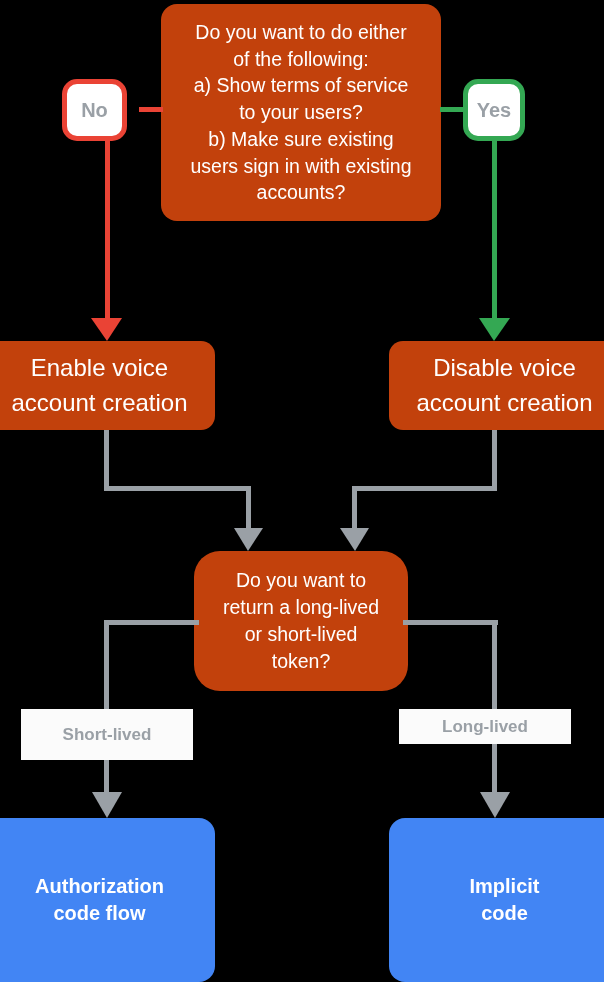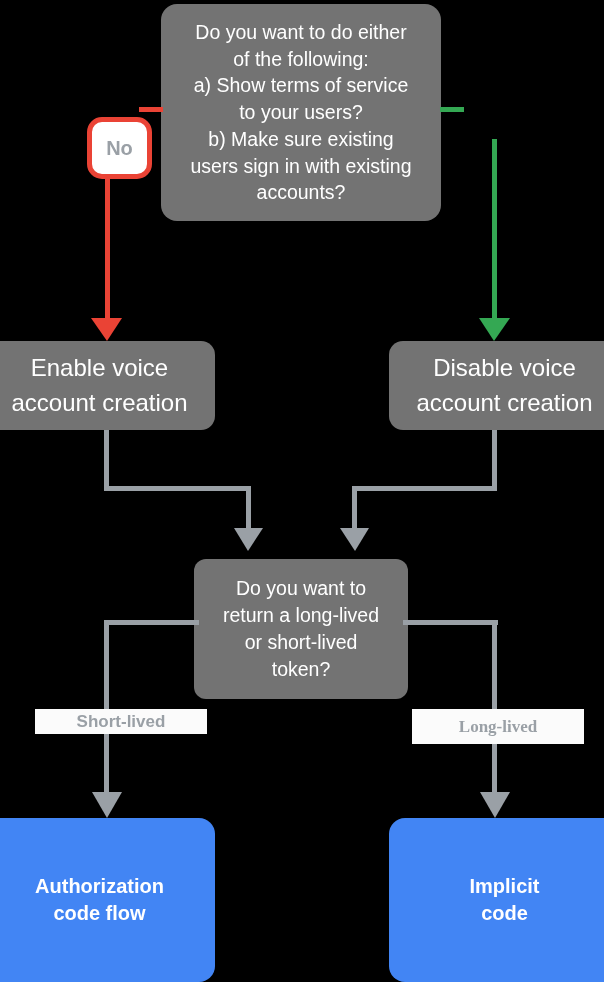--- a/index.html
+++ b/index.html
@@ -21,21 +21,21 @@
   .node {
     position: absolute;
     box-sizing: border-box;
     display: flex;
     align-items: center;
     justify-content: center;
     text-align: center;
     border-radius: 14px;
   }
   .node-gray {
-    background: #737373;
+    background: #c2410c;
     color: #ffffff;
   }
   .node-blue {
     background: #4285f4;
     color: #ffffff;
   }
   .node-text {
     display: block;
     white-space: pre-line;
     line-height: 1.30;
@@ -73,22 +73,21 @@
     font-size: 24px;
     line-height: 1.42;
   }
 
   
   #decision-token {
     left: 194px;
     top: 551px;
     width: 214px;
     height: 140px;
-    border-radius: 12px;
-    margin-top: 8px;
+    border-radius: 26px;
   }
   #decision-token .node-text {
     font-size: 19.5px;
     line-height: 1.38;
     padding: 0 8px;
   }
 
   
   #box-auth-code {
     left: -16px;
@@ -119,26 +118,25 @@
     align-items: center;
     justify-content: center;
     background: #ffffff;
     border-radius: 15px;
     font-size: 20px;
     font-weight: bold;
     color: #9aa0a6;
     z-index: 6;
   }
   #badge-no {
-    left: 87px;
+    left: 62px;
     top: 79px;
     width: 65px;
     height: 62px;
     border: 5px solid #ea4335;
-    margin-top: 38px;
   }
   #badge-yes {
     left: 463px;
     top: 79px;
     width: 62px;
     height: 62px;
     border: 5px solid #34a853;
   }
 
   
@@ -148,32 +146,31 @@
     display: flex;
     align-items: center;
     justify-content: center;
     background: #fbfbfb;
     color: #9aa0a6;
     font-size: 17px;
     font-weight: bold;
     z-index: 5;
   }
   #label-short {
-    left: 35px;
+    left: 21px;
     top: 709px;
     width: 172px;
-    height: 25px;
+    height: 51px;
     text-align: right;
   }
   #label-long {
-    left: 412px;
+    left: 399px;
     top: 709px;
     width: 172px;
     height: 35px;
-    font-family: Liberation Serif, serif;
   }
 
   
   #edges {
     position: absolute;
     left: 0;
     top: 0;
     width: 604px;
     height: 982px;
     z-index: 2;
@@ -232,20 +229,23 @@
 a) Show terms of service
 to your users?
 b) Make sure existing
 users sign in with existing
 accounts?</span>
   </div>
 
   <div class="badge" id="badge-no">
     <span>No</span>
   </div>
+  <div class="badge" id="badge-yes">
+    <span>Yes</span>
+  </div>
 
   <div class="node node-gray" id="box-enable">
     <span class="node-text">Enable voice
 account creation</span>
   </div>
 
   <div class="node node-gray" id="box-disable">
     <span class="node-text">Disable voice
 account creation</span>
   </div>

